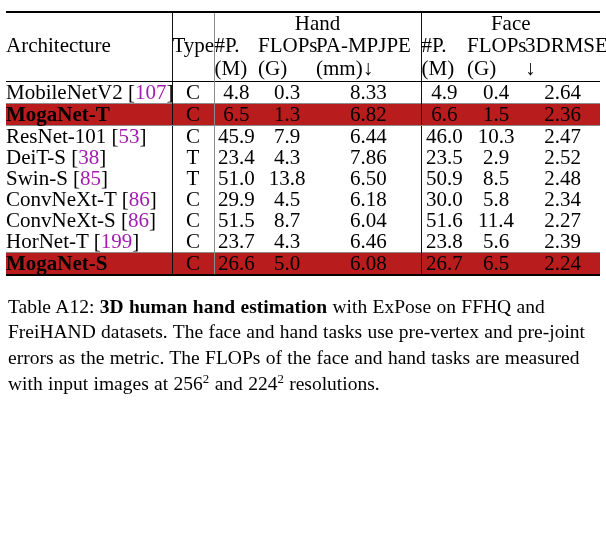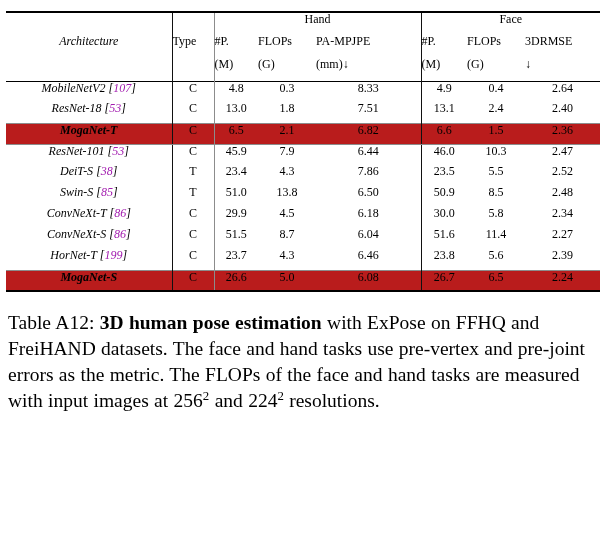--- a/index.html
+++ b/index.html
@@ -26,21 +26,21 @@
 
   
   .tbl-wrap {
     position: relative;
     margin-top: 11px;
   }
   table.data {
     border-collapse: collapse;
     width: 594px;
     table-layout: fixed;
-    font-size: 12px;
+    font-size: 21px;
     line-height: 1.0;
   }
   table.data td, table.data th {
     padding: 0;
     margin: 0;
     font-weight: normal;
     vertical-align: baseline;
     white-space: nowrap;
   }
 
@@ -56,23 +56,22 @@
   .sep-grey { border-left: 1.3px solid #8c8c8c; }
 
   .hdr-cell {
     text-align: left;
     padding-bottom: 1px;
   }
   .hdr-group {
     text-align: center;
   }
   .arch-cell {
-    text-align: center;
+    text-align: left;
     padding-left: 5px;
-    font-style: italic;
   }
   .num {
     text-align: center;
   }
   .row-h { height: 21px; }
   .row-hdr-h { height: 23px; }
 
   .highlight td { background: #b91c1c; }
   .bold { font-weight: bold; }
   .cite { color: #a21caf; }
@@ -144,35 +143,25 @@
       <tr class="row-h midrule">
             <td class="arch-cell"><span>MobileNetV2</span><span class="cite-br"> [</span><span class="cite">107</span><span class="cite-br">]</span></td>
             <td class="num sep-dark">C</td>
             <td class="num sep-grey">4.8</td>
             <td class="num">0.3</td>
             <td class="num">8.33</td>
             <td class="num sep-dark">4.9</td>
             <td class="num">0.4</td>
             <td class="num">2.64</td>
           </tr>
-          <tr class="row-h">
-            <td class="arch-cell"><span>ResNet-18</span><span class="cite-br"> [</span><span class="cite">53</span><span class="cite-br">]</span></td>
-            <td class="num sep-dark">C</td>
-            <td class="num sep-grey">13.0</td>
-            <td class="num">1.8</td>
-            <td class="num">7.51</td>
-            <td class="num sep-dark">13.1</td>
-            <td class="num">2.4</td>
-            <td class="num">2.40</td>
-          </tr>
           <tr class="row-h highlight thinrule-top thinrule-bot">
             <td class="arch-cell"><span class="bold">MogaNet-T</span></td>
             <td class="num sep-dark">C</td>
             <td class="num sep-grey">6.5</td>
-            <td class="num">2.1</td>
+            <td class="num">1.3</td>
             <td class="num bold">6.82</td>
             <td class="num sep-dark">6.6</td>
             <td class="num">1.5</td>
             <td class="num bold">2.36</td>
           </tr>
           <tr class="row-h">
             <td class="arch-cell"><span>ResNet-101</span><span class="cite-br"> [</span><span class="cite">53</span><span class="cite-br">]</span></td>
             <td class="num sep-dark">C</td>
             <td class="num sep-grey">45.9</td>
             <td class="num">7.9</td>
@@ -181,21 +170,21 @@
             <td class="num">10.3</td>
             <td class="num">2.47</td>
           </tr>
           <tr class="row-h">
             <td class="arch-cell"><span>DeiT-S</span><span class="cite-br"> [</span><span class="cite">38</span><span class="cite-br">]</span></td>
             <td class="num sep-dark">T</td>
             <td class="num sep-grey">23.4</td>
             <td class="num">4.3</td>
             <td class="num">7.86</td>
             <td class="num sep-dark">23.5</td>
-            <td class="num">5.5</td>
+            <td class="num">2.9</td>
             <td class="num">2.52</td>
           </tr>
           <tr class="row-h">
             <td class="arch-cell"><span>Swin-S</span><span class="cite-br"> [</span><span class="cite">85</span><span class="cite-br">]</span></td>
             <td class="num sep-dark">T</td>
             <td class="num sep-grey">51.0</td>
             <td class="num">13.8</td>
             <td class="num">6.50</td>
             <td class="num sep-dark">50.9</td>
             <td class="num">8.5</td>
@@ -250,16 +239,16 @@
             <td style="height: 0px;"></td>
             <td style="height: 0px;"></td>
             <td style="height: 0px;"></td>
           </tr>
         </tbody>
     </table>
   </div>
 
   <div class="caption">
     <span>Table A12:</span>
-    <b>3D human pose estimation</b><span> with ExPose on FFHQ and FreiHAND datasets. The face and hand tasks use pre-vertex and pre-joint errors as the metric. The FLOPs of the face and hand tasks are measured with input images at </span><span>256</span><sup>2</sup><span> and </span><span>224</span><sup>2</sup><span> resolutions.</span>
+    <b>3D human hand estimation</b><span> with ExPose on FFHQ and FreiHAND datasets. The face and hand tasks use pre-vertex and pre-joint errors as the metric. The FLOPs of the face and hand tasks are measured with input images at </span><span>256</span><sup>2</sup><span> and </span><span>224</span><sup>2</sup><span> resolutions.</span>
   </div>
 
 </div>
 
 </body></html>

